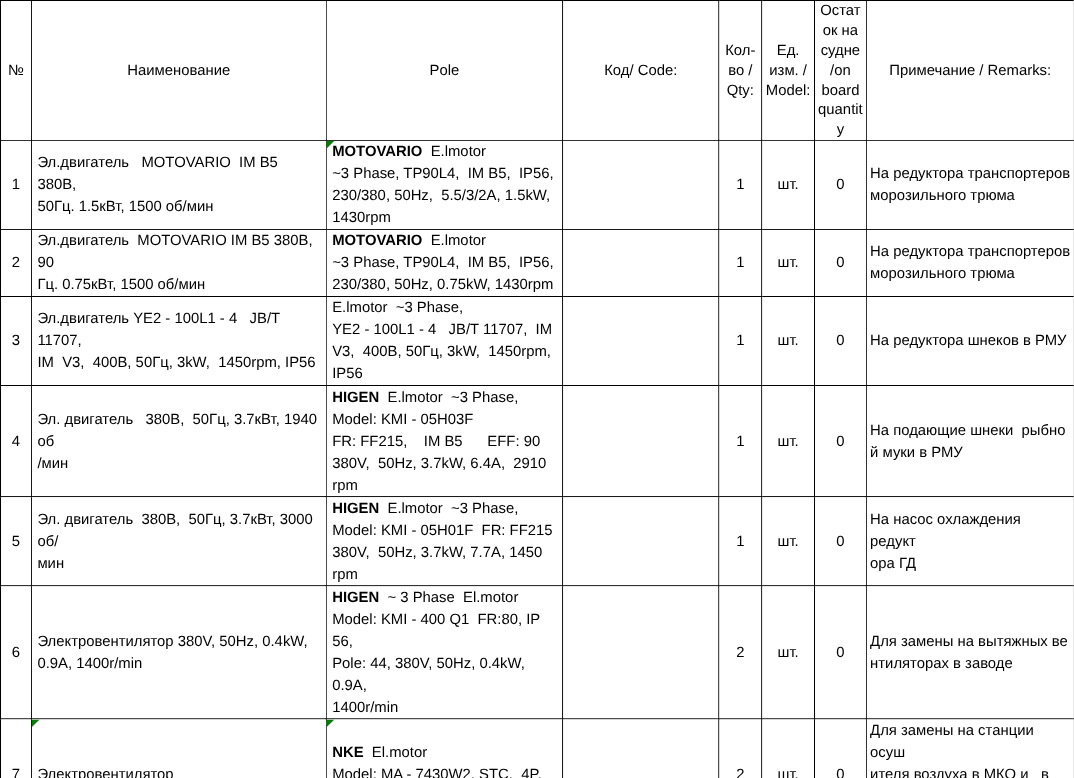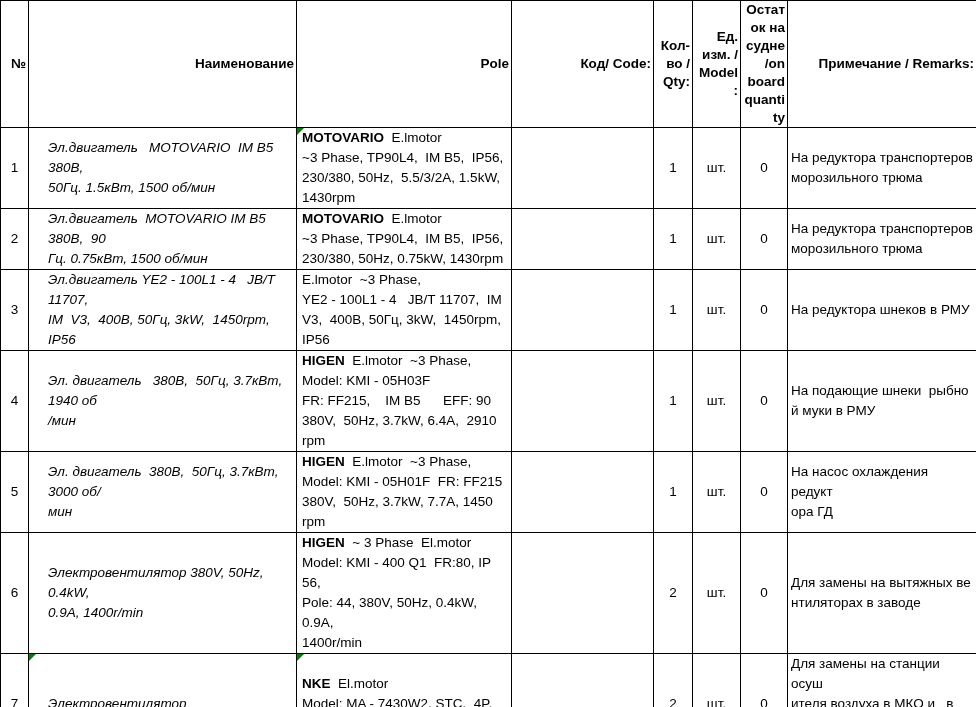--- a/index.html
+++ b/index.html
@@ -1,31 +1,31 @@
 <!DOCTYPE html>
 <html><head>
 <meta charset="utf-8">
 <style>
   html,body{margin:0;padding:0;background:#ffffff;}
   body{font-family:"Liberation Sans",sans-serif;color:#000;}
   table{border-collapse:collapse;table-layout:fixed;width:976px;}
   td,th{border:1px solid #000;vertical-align:middle;overflow:hidden;position:relative;
         font-size:13.5px;line-height:20px;padding:0 3px;background:#fff;}
-  th{font-weight:bold;text-align:right;line-height:18px;overflow-wrap:anywhere;padding:0 2px;}
+  th{font-weight:normal;text-align:center;line-height:18px;overflow-wrap:anywhere;padding:0 2px;}
   .hr{height:126px;}
   .h80{height:80px;}
   .h60{height:60px;}
   .h100{height:100px;}
   .h61{height:61px;}
   .c{text-align:center;}
   .left{text-align:left;}
   .prew{white-space:pre-wrap;}
   .b{font-weight:bold;}
   .name-cell{padding-left:5px;}
-  .naim-cell{padding-left:19px;font-style:italic;}
+  .naim-cell{padding-left:5px;}
   .remarks-cell{}
   .marker{position:absolute;top:0;left:0;width:0;height:0;
           border-top:7px solid #008000;border-right:7px solid transparent;}
 </style>
 </head>
 <body>
 
 <table>
   <colgroup>
     <col style="width:28px">

